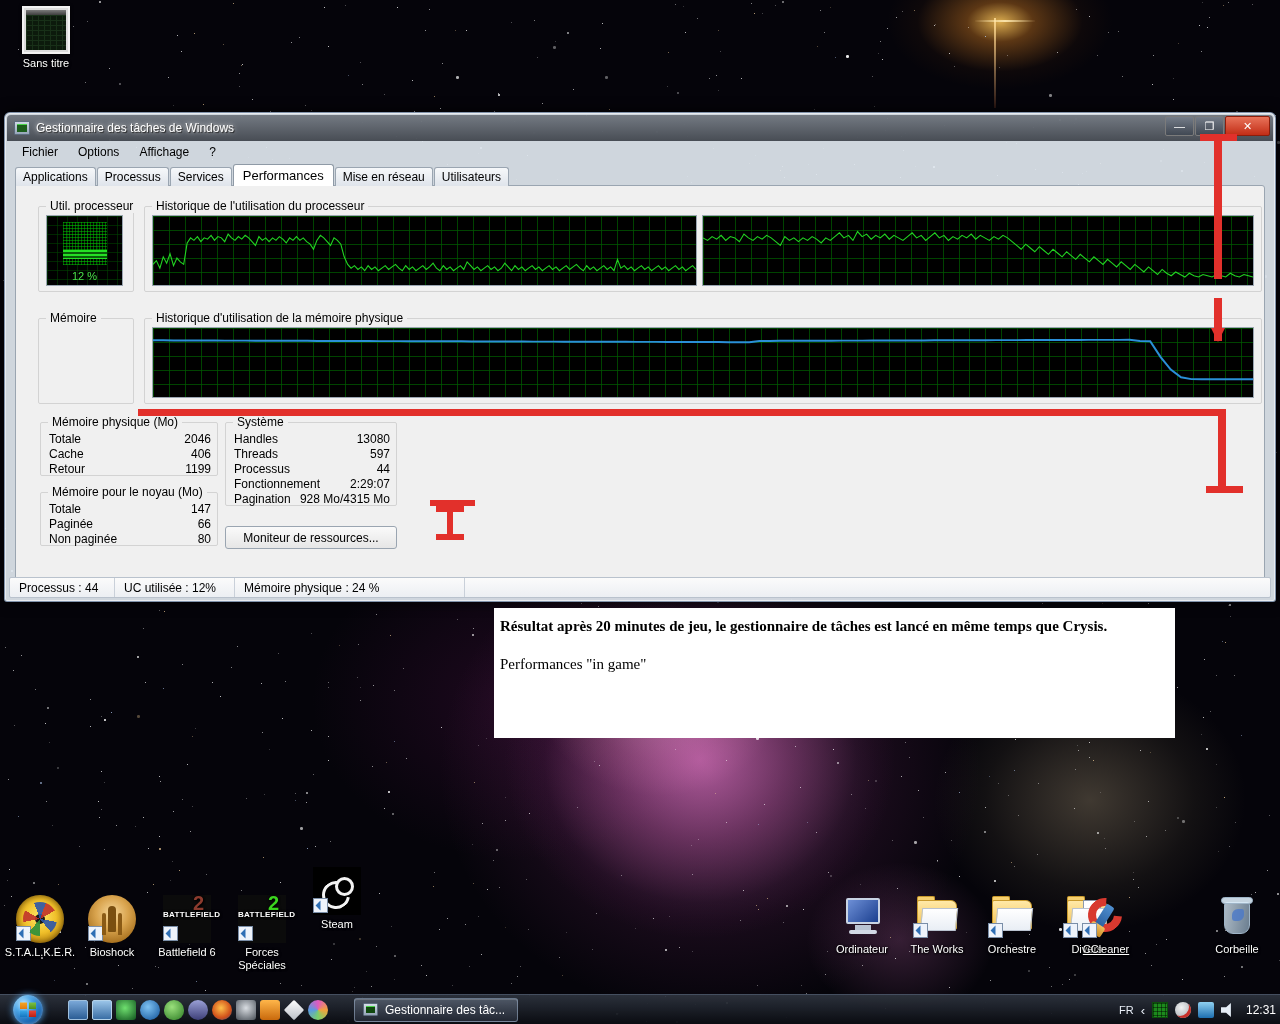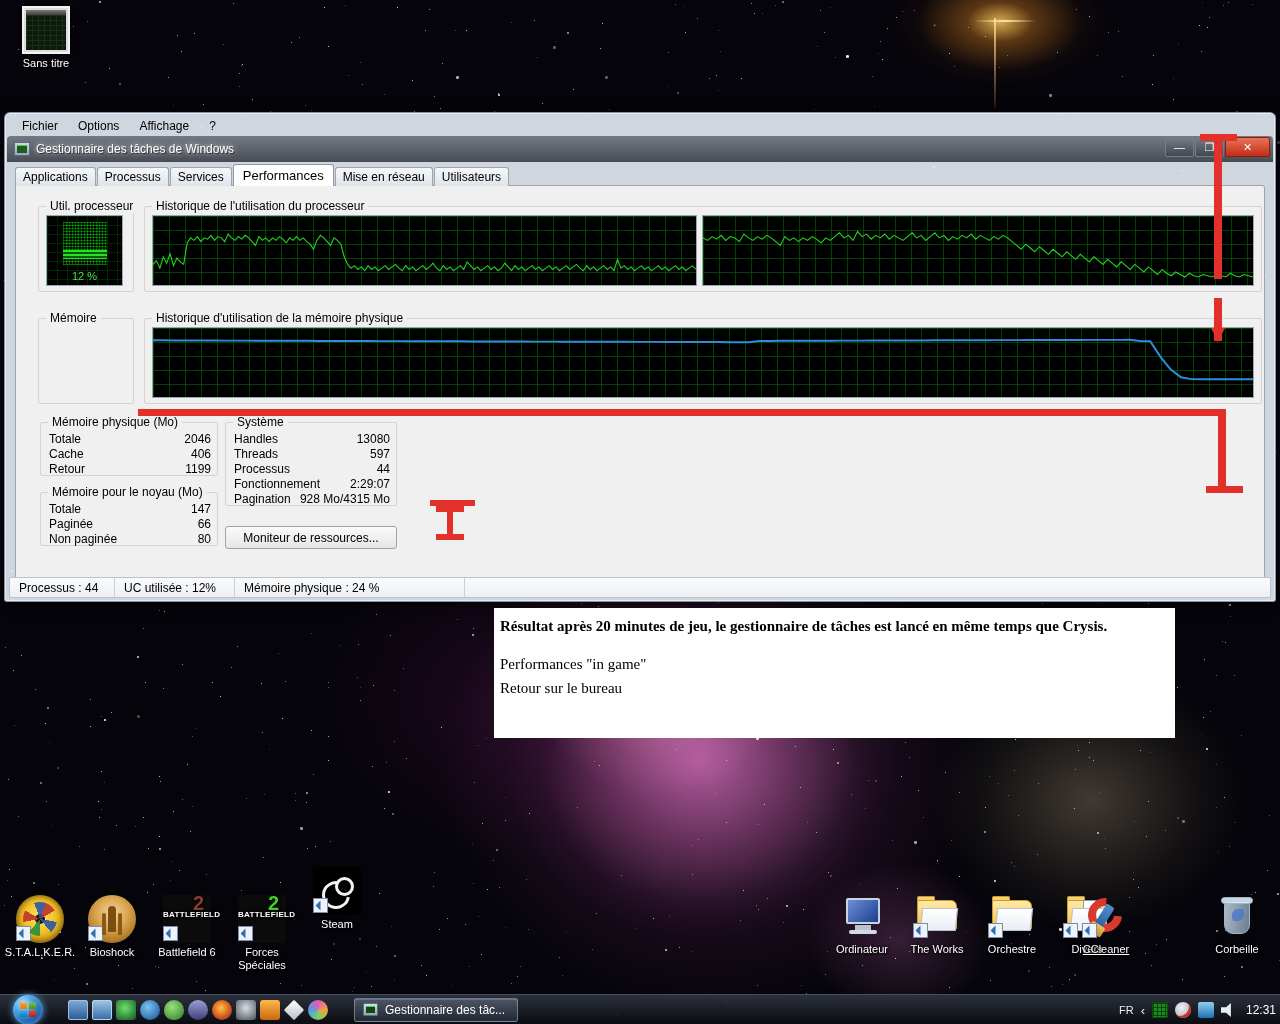--- a/index.html
+++ b/index.html
@@ -1593,35 +1593,35 @@
       <div class="body"></div>
         <div class="lid"></div>
         <div class="paper"></div>
     </div>
     <span class="lbl">Corbeille</span>
   </div>
 </div>
 
 <div id="taskmgr">
 
-  <div id="menubar">
-    <span>Fichier</span>
-    <span>Options</span>
-    <span>Affichage</span>
-    <span>?</span>
-  </div>
-
   <div id="titlebar">
     <div class="ticon"></div>
     <div class="ttext">Gestionnaire des tâches de Windows</div>
     <div id="wbtns">
       <div>—</div>
       <div>❐</div>
       <div class="close">✕</div>
     </div>
+  </div>
+
+  <div id="menubar">
+    <span>Fichier</span>
+    <span>Options</span>
+    <span>Affichage</span>
+    <span>?</span>
   </div>
 
   <div id="tabstrip">
     <div class="tab">Applications</div>
     <div class="tab">Processus</div>
     <div class="tab">Services</div>
     <div class="tab active">Performances</div>
     <div class="tab">Mise en réseau</div>
     <div class="tab">Utilisateurs</div>
   </div>
@@ -1725,21 +1725,20 @@
         </div>
       </div>
     </div>
 
     <button class="resbtn" style="left:209px; top:340px; width:172px;">Moniteur de ressources...</button>
 
     <div id="annotbox">
       <div class="p1">Résultat après 20 minutes de jeu, le gestionnaire de tâches est lancé en même temps que Crysis.</div>
       <div class="spacer"></div>
       <div>Performances "in game"</div>
-      <div> Retour sur le bureau</div>
     </div>
 
   </div>
 
   <div id="statusbar">
     <div class="cell" style="width:105px;">Processus : 44</div>
     <div class="cell" style="width:120px;">UC utilisée : 12%</div>
     <div class="cell" style="width:230px;">Mémoire physique : 24 %</div>
     <div class="cell" style="flex:1;"></div>
   </div>

